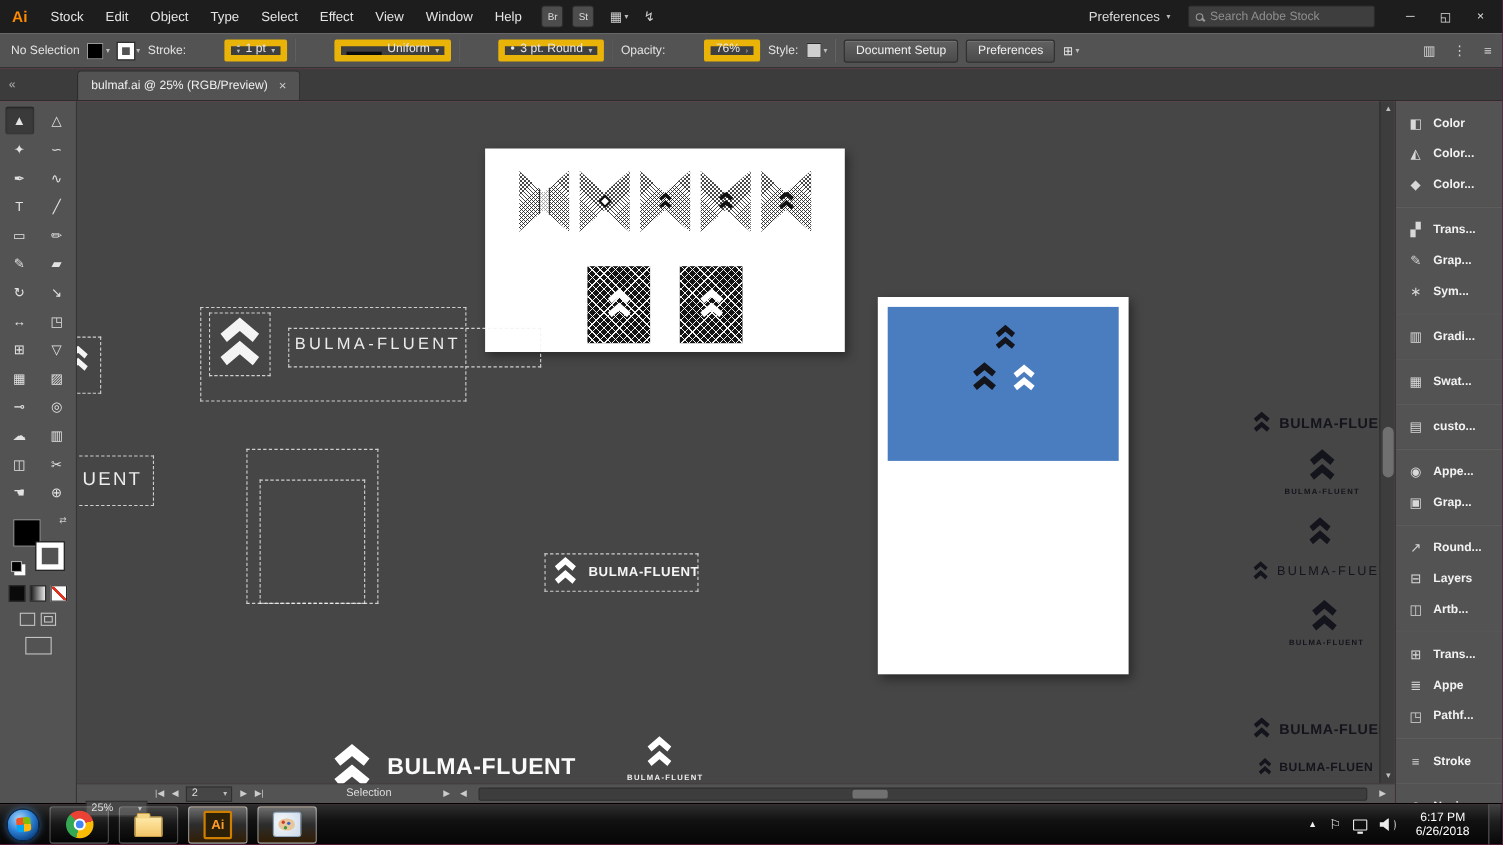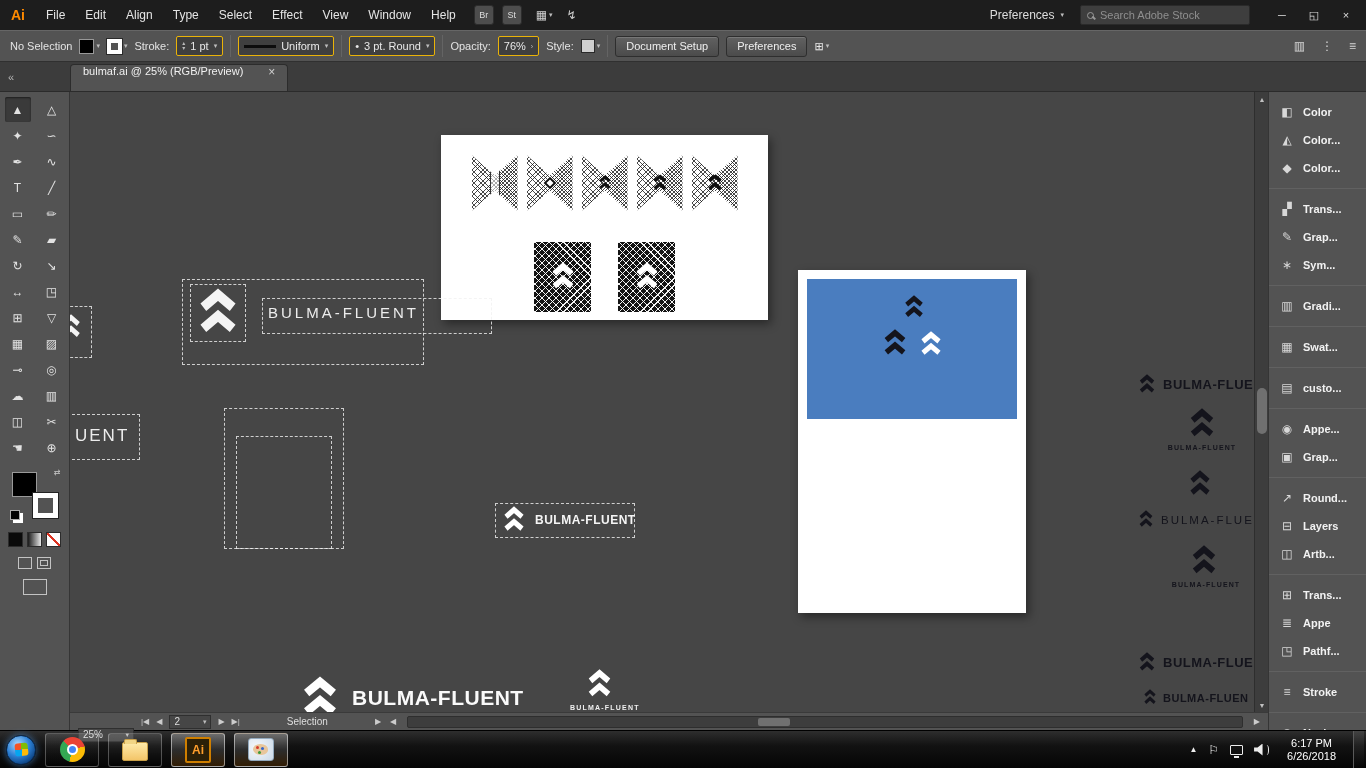--- a/index.html
+++ b/index.html
@@ -32,36 +32,36 @@
   .win-btn { width:32px; height:30px; display:flex; align-items:center; justify-content:center;
              font-size:11px; color:#ddd; }
 
   
   .controlbar { height:32px; background:#535353; border-top:1px solid #666; border-bottom:1px solid #303030;
                 display:flex; align-items:center; gap:7px; padding:0 10px; font-size:11px; color:#e8e8e8; }
   .cb-label { color:#e3e3e3; }
   .chip-wrap { display:flex; align-items:center; gap:2px; }
   .chip-fill { width:15px; height:15px; background:#000; border:1px solid #999; }
   .chip-stroke { width:15px; height:15px; background:#535353; border:4px solid #fff; outline:1px solid #2a2a2a; }
-  .cb-field { height:20px; background:#3f3f3f; border:1px solid #eab308; border-radius:2px;
-              display:flex; align-items:center; padding:0 5px; gap:5px; }
+  .cb-field { height:20px; background:#3f3f3f; border:6px solid #eab308; border-radius:2px;
+              display:flex; align-items:flex-end; padding:0 5px; gap:5px;margin-left:28px; }
   .spinner { display:flex; flex-direction:column; font-size:6px; line-height:5px; color:#bbb; }
   .line-preview { width:32px; height:3px; background:#0c0c0c; }
   .cb-sep { width:1px; height:22px; background:#3b3b3b; border-right:1px solid #646464; }
   .cb-btn { height:21px; background:linear-gradient(#616161,#4b4b4b); border:1px solid #2e2e2e; border-radius:3px;
             padding:0 10px; display:flex; align-items:center; color:#efefef;
             box-shadow:inset 0 1px 0 rgba(255,255,255,.15); }
   .style-chip { width:14px; height:14px; background:#cfcfcf; border:1px solid #2a2a2a; }
   .cb-right { margin-left:auto; display:flex; align-items:center; gap:16px; color:#d6d6d6; font-size:12px; }
 
   
   .tabbar { height:30px; background:#3c3c3c; display:flex; align-items:flex-end; border-bottom:1px solid #2b2b2b; }
   .tab-left { width:70px; height:100%; display:flex; align-items:center; padding-left:8px; color:#b5b5b5; font-size:11px; }
   .doc-tab { height:27px; background:#535353; border:1px solid #2c2c2c; border-bottom:none; border-radius:4px 4px 0 0;
-             display:flex; align-items:flex-start; gap:25px; padding:0 12px; color:#f0f0f0; font-size:11px; }
+             display:flex; align-items:center; gap:10px; padding:0 12px; color:#f0f0f0; font-size:11px; }
   .tab-close { color:#cfcfcf; font-size:12px; }
 
   
   .main { display:flex; height:638px; }
 
   
   .toolbar { width:70px; background:#535353; border-right:1px solid #353535; display:flex;
              flex-direction:column; align-items:center; padding-top:5px; flex:none; }
   .tools-grid { display:grid; grid-template-columns:26px 26px; gap:1px 8px; }
   .tool { width:26px; height:25px; display:flex; align-items:center; justify-content:center;
@@ -132,21 +132,21 @@
   .vs-thumb { position:absolute; top:296px; left:2px; width:10px; height:46px; background:#707070; border-radius:5px; }
 
   
   .statusbar { height:18px; background:#535353; border-top:1px solid #3a3a3a; display:flex; align-items:center;
                gap:7px; padding:0 8px; font-size:10px; color:#dedede; }
   .sb-box { height:14px; background:#464646; border:1px solid #2f2f2f; display:flex; align-items:center;
             justify-content:space-between; padding:0 4px; gap:4px; }
   .sb-zoom { width:56px;margin-top:26px; }
   .sb-ab { width:42px; }
   .sb-arrow { font-size:8px; color:#cccccc; }
-  .sb-selection { margin-left:40px; }
+  .sb-selection { margin-left:68px; }
   .sb-pan { margin-left:40px; display:flex; gap:9px; font-size:8px; color:#ccc; }
   .hscroll { flex:1; position:relative; height:12px; background:#3d3d3d; border:1px solid #2e2e2e;
              border-radius:2px; margin:0 4px; }
   .hs-thumb { position:absolute; left:42%; top:1px; bottom:1px; width:32px; background:#707070; border-radius:2px; }
 
   
   .rightpanel { width:98px; background:#535353; border-left:1px solid #353535; padding-top:6px;
                 display:flex; flex-direction:column; overflow:hidden; flex:none; }
   .rp-item { height:28px; flex:none; display:flex; align-items:center; gap:8px; padding-left:10px;
              color:#f2f2f2; font-size:11px; font-weight:bold; }
@@ -197,23 +197,23 @@
                   background:linear-gradient(rgba(255,255,255,.1),rgba(255,255,255,0)); }
 </style>
 </head>
 <body>
 
 <div class="screen">
 
   <div class="menubar">
     <div class="app-icon">Ai</div>
     <div class="menu-list">
-        <div class="menu-item">File</div>
+        <div class="menu-item">Stock</div>
         <div class="menu-item">Edit</div>
-        <div class="menu-item">Align</div>
+        <div class="menu-item">Object</div>
         <div class="menu-item">Type</div>
         <div class="menu-item">Select</div>
         <div class="menu-item">Effect</div>
         <div class="menu-item">View</div>
         <div class="menu-item">Window</div>
         <div class="menu-item">Help</div>
       </div>
     <div class="mb-chip">Br</div>
     <div class="mb-chip">St</div>
     <div class="mb-icon">

